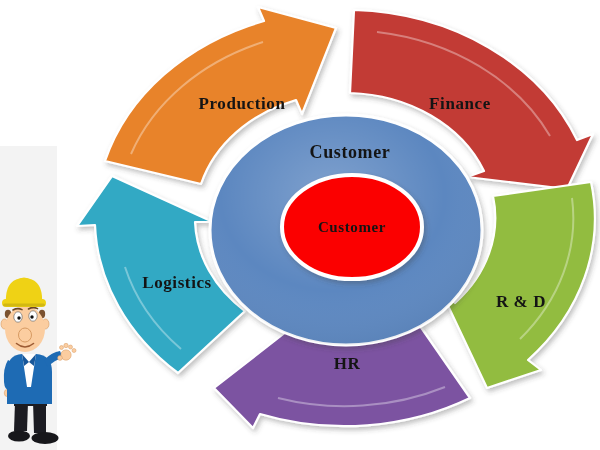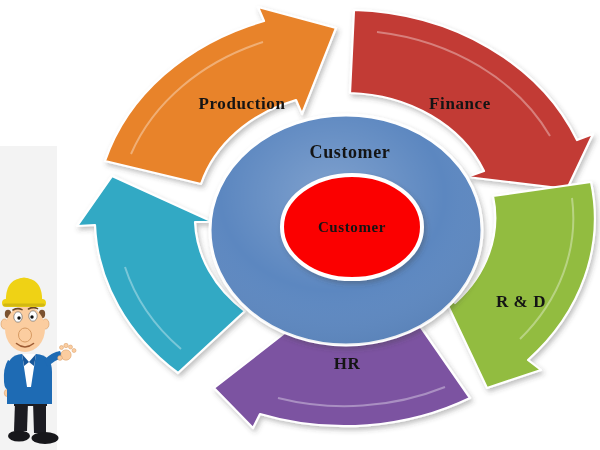--- a/index.html
+++ b/index.html
@@ -119,14 +119,15 @@
       </g>
       <rect x="3" y="303.5" width="42" height="3" rx="1.5" fill="#000" opacity="0.12"></rect>
     </g>
   </svg>
 
   <div class="lbl" id="lbl-production">Production</div>
   <div class="lbl" id="lbl-finance">Finance</div>
   <div class="lbl" id="lbl-marketing">Customer</div>
   <div class="lbl" id="lbl-customer">Customer</div>
   <div class="lbl" id="lbl-rd">R &amp; D</div>
+  <div class="lbl" id="lbl-logistics">Logistics</div>
   <div class="lbl" id="lbl-hr">HR</div>
 </div>
 
 </body></html>

